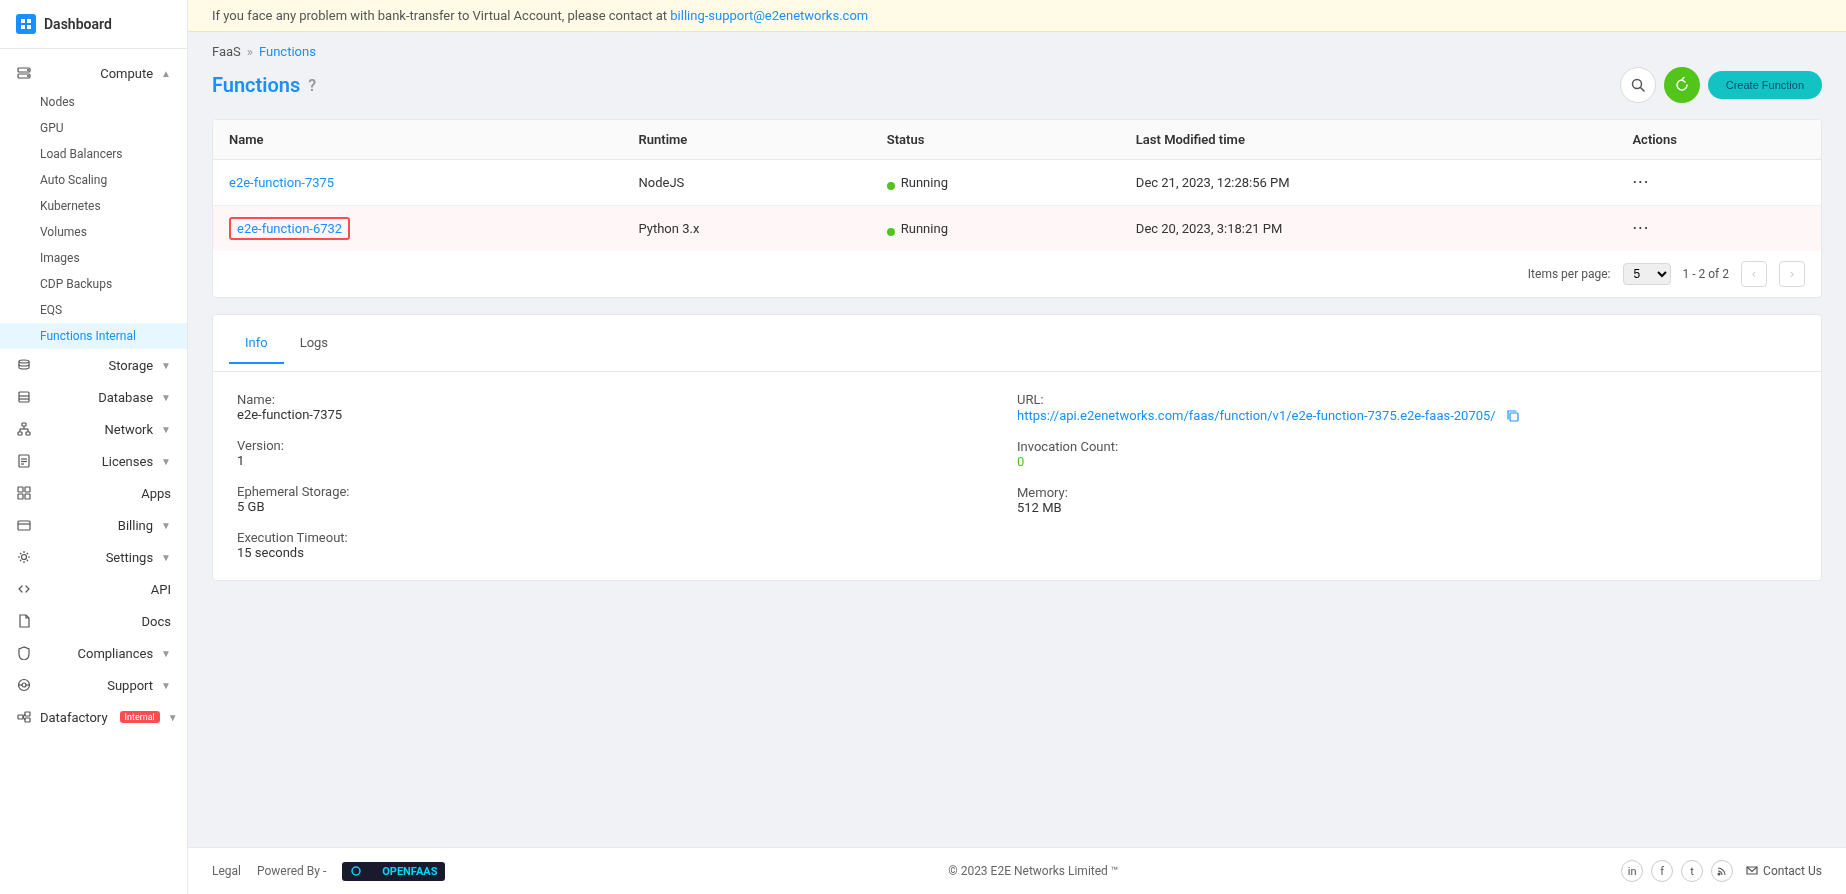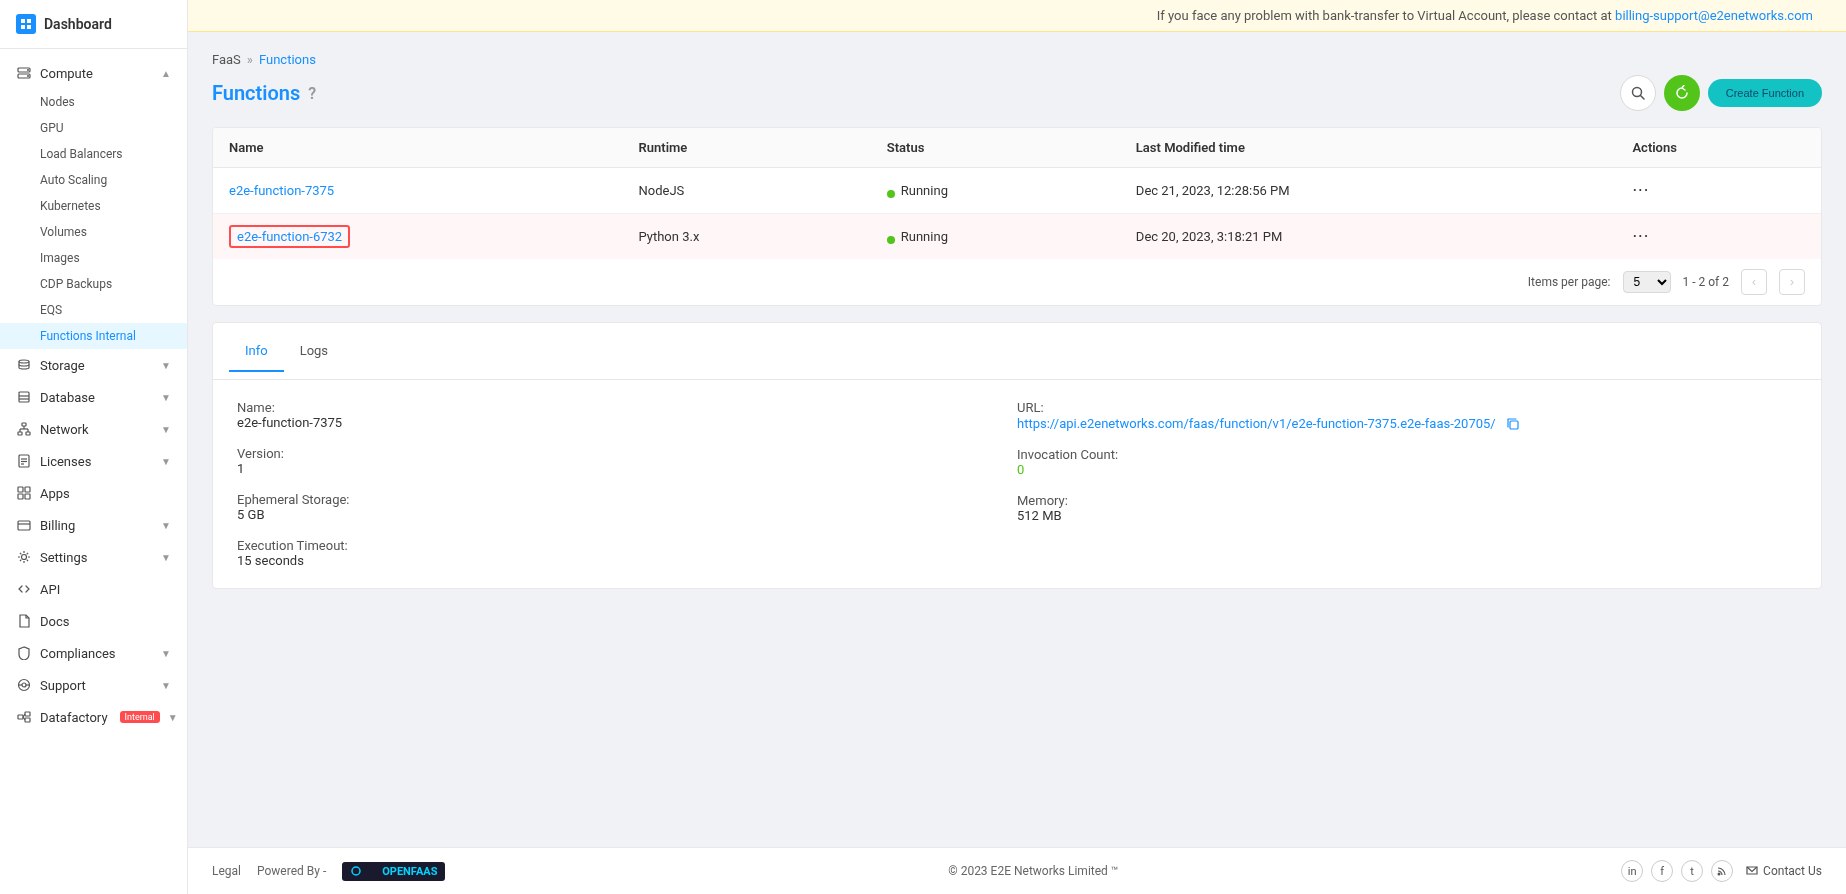--- a/index.html
+++ b/index.html
@@ -4,37 +4,37 @@
   <style>
     * { box-sizing: border-box; margin: 0; padding: 0; }
     body { font-family: -apple-system, BlinkMacSystemFont, 'Segoe UI', Roboto, sans-serif; font-size: 13px; background: #f0f2f5; color: #333; display: flex; flex-direction: column; min-height: 100vh; }
 
     
     .app-wrapper { display: flex; flex: 1; }
     .sidebar { width: 188px; background: #fff; border-right: 1px solid #e8e8e8; min-height: 100vh; display: flex; flex-direction: column; flex-shrink: 0; }
     .main-content { flex: 1; display: flex; flex-direction: column; overflow: hidden; }
 
     
-    .top-banner { background: #fffbe6; border-bottom: 1px solid #ffe58f; padding: 8px 33px; text-align: right; font-size: 13px; color: #555; }
+    .top-banner { background: #fffbe6; border-bottom: 1px solid #ffe58f; padding: 8px 24px; text-align: left; font-size: 13px; color: #555; }
     .top-banner a { color: #1890ff; text-decoration: none; }
 
     
     .sidebar-logo { padding: 14px 16px; border-bottom: 1px solid #e8e8e8; display: flex; align-items: center; gap: 8px; font-weight: 600; font-size: 14px; }
     .sidebar-logo .logo-icon { width: 20px; height: 20px; background: #1890ff; border-radius: 3px; display: flex; align-items: center; justify-content: center; color: white; font-size: 10px; }
     .sidebar-nav { flex: 1; overflow-y: auto; padding: 8px 0; }
     .nav-item { display: flex; align-items: center; gap: 8px; padding: 8px 16px; cursor: pointer; font-size: 13px; color: #333; position: relative; }
     .nav-item .nav-icon { width: 16px; height: 16px; display: inline-flex; align-items: center; justify-content: center; flex-shrink: 0; }
-    .nav-item .nav-label { flex: 1; }
+    .nav-item .nav-label { flex: 1; text-align: right; }
     .nav-item .chevron { color: #999; font-size: 10px; }
     .nav-item .badge { background: #ff4d4f; color: white; font-size: 9px; padding: 1px 5px; border-radius: 3px; margin-left: 4px; }
     .sub-nav-item { padding: 6px 16px 6px 40px; cursor: pointer; font-size: 12px; color: #555; }
 
     
     .page-area { padding: 0 24px 24px; flex: 1; }
-    .breadcrumb { display: flex; align-items: center; gap: 6px; padding: 12px 0 8px; font-size: 13px; color: #999; margin-top: 8px; }
+    .breadcrumb { display: flex; align-items: center; gap: 6px; padding: 12px 0 8px; font-size: 13px; color: #999; }
     .breadcrumb a { color: #1890ff; text-decoration: none; }
 
     .page-header { display: flex; align-items: center; justify-content: space-between; margin-bottom: 16px; }
     .page-title { font-size: 20px; font-weight: 600; color: #1890ff; display: flex; align-items: center; gap: 8px; }
     .page-title .help-icon { color: #999; cursor: pointer; font-size: 16px; }
     .header-actions { display: flex; align-items: center; gap: 8px; }
     .btn-search { width: 36px; height: 36px; border-radius: 50%; border: 1px solid #d9d9d9; background: white; cursor: pointer; display: flex; align-items: center; justify-content: center; color: #555; }
     .btn-refresh { width: 36px; height: 36px; border-radius: 50%; background: #52c41a; border: none; cursor: pointer; display: flex; align-items: center; justify-content: center; color: white; font-size: 16px; }
     .btn-create { background: #13c2c2; color: #0c4a6e; border: none; padding: 8px 18px; border-radius: 14px; cursor: pointer; font-size: 11px; font-weight: 500; }
 

